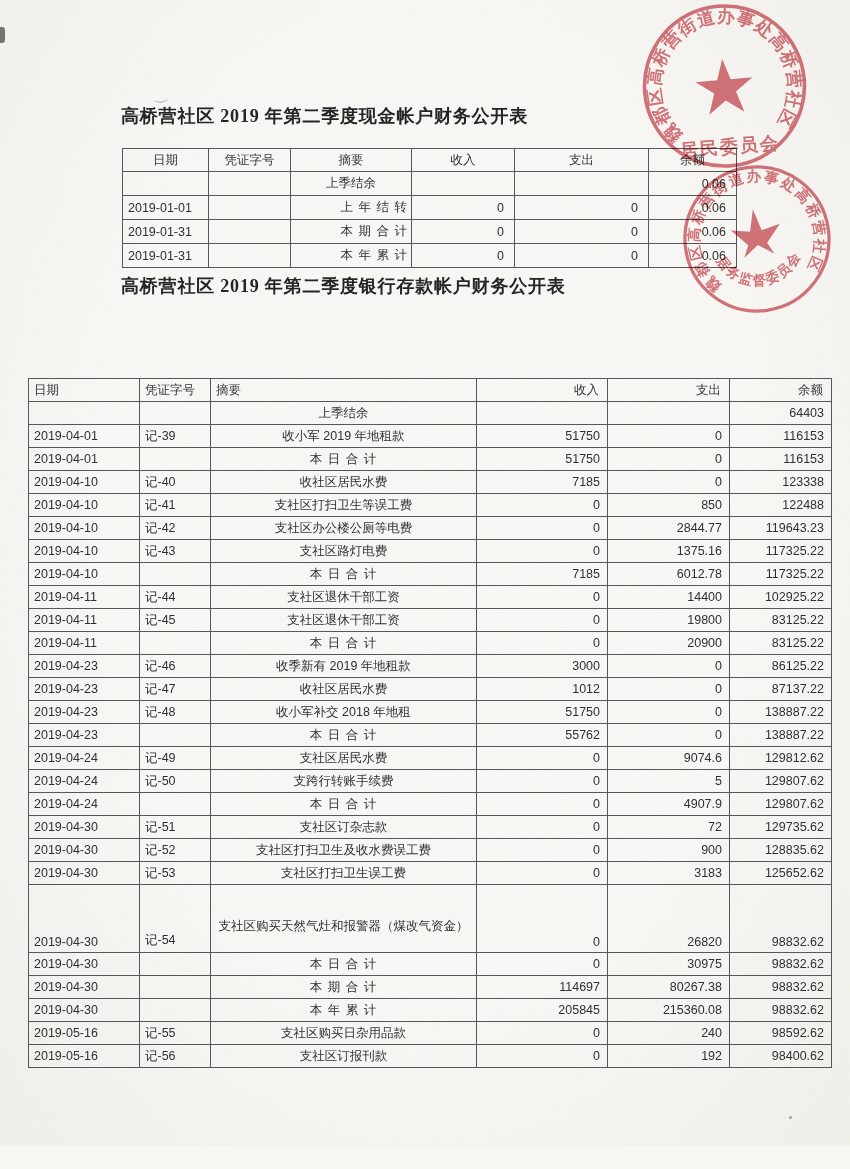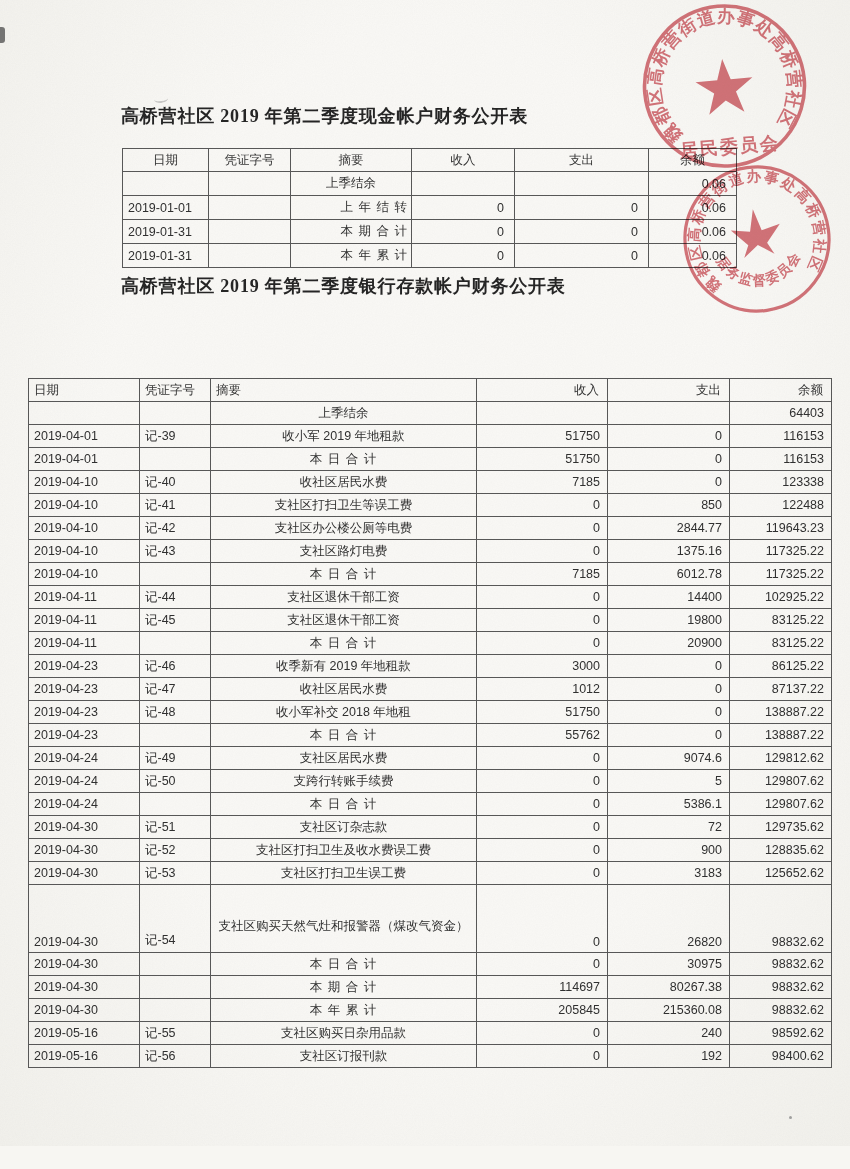--- a/index.html
+++ b/index.html
@@ -274,21 +274,21 @@
           <td class="c-summary">支跨行转账手续费</td>
           <td class="c-income">0</td>
           <td class="c-expense">5</td>
           <td class="c-balance">129807.62</td>
         </tr>
         <tr>
           <td class="c-date">2019-04-24</td>
           <td class="c-voucher"></td>
           <td class="c-summary a-c">本 日 合 计</td>
           <td class="c-income">0</td>
-          <td class="c-expense">5386.1</td>
+          <td class="c-expense">4907.9</td>
           <td class="c-balance">129807.62</td>
         </tr>
         <tr>
           <td class="c-date">2019-04-30</td>
           <td class="c-voucher">记-51</td>
           <td class="c-summary">支社区订杂志款</td>
           <td class="c-income">0</td>
           <td class="c-expense">72</td>
           <td class="c-balance">129735.62</td>
         </tr>

